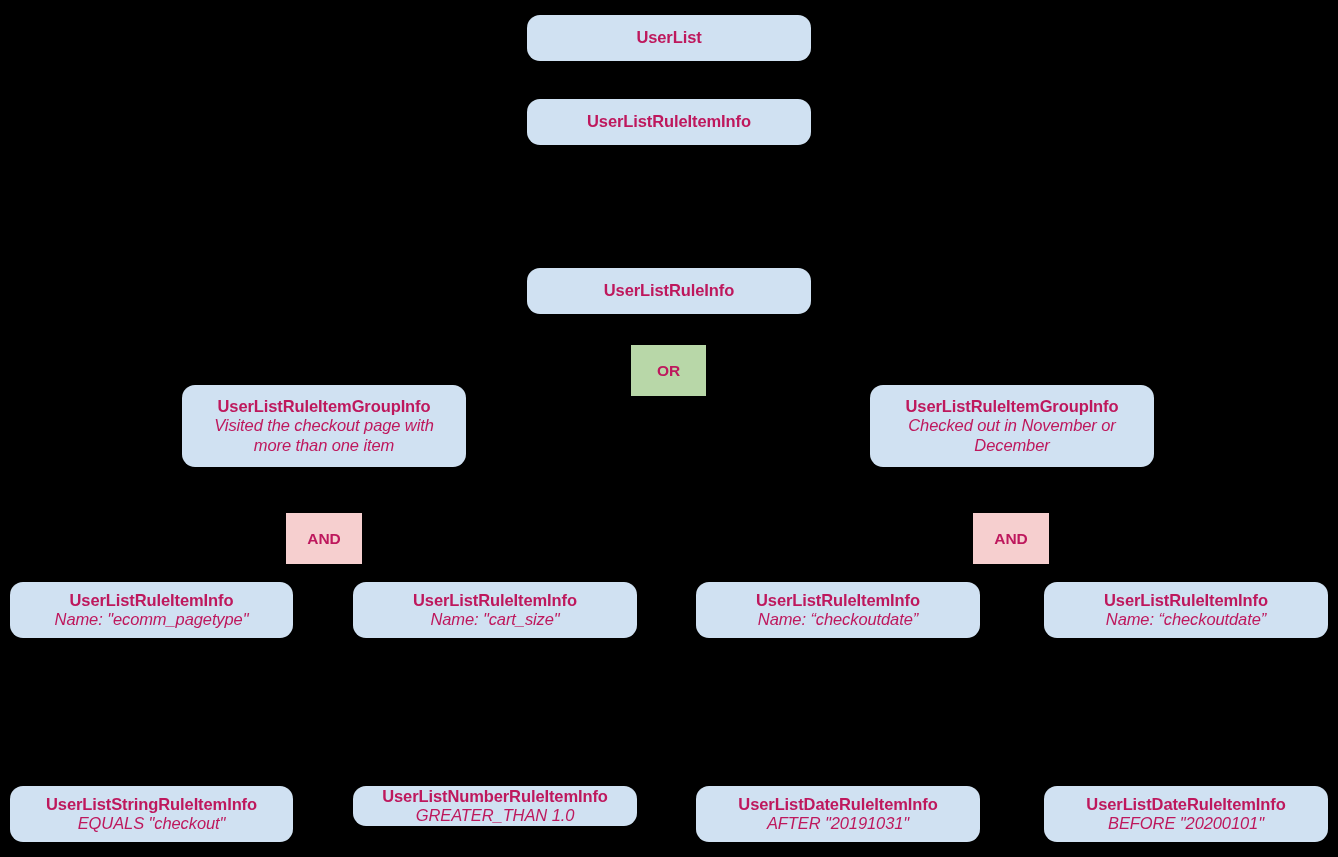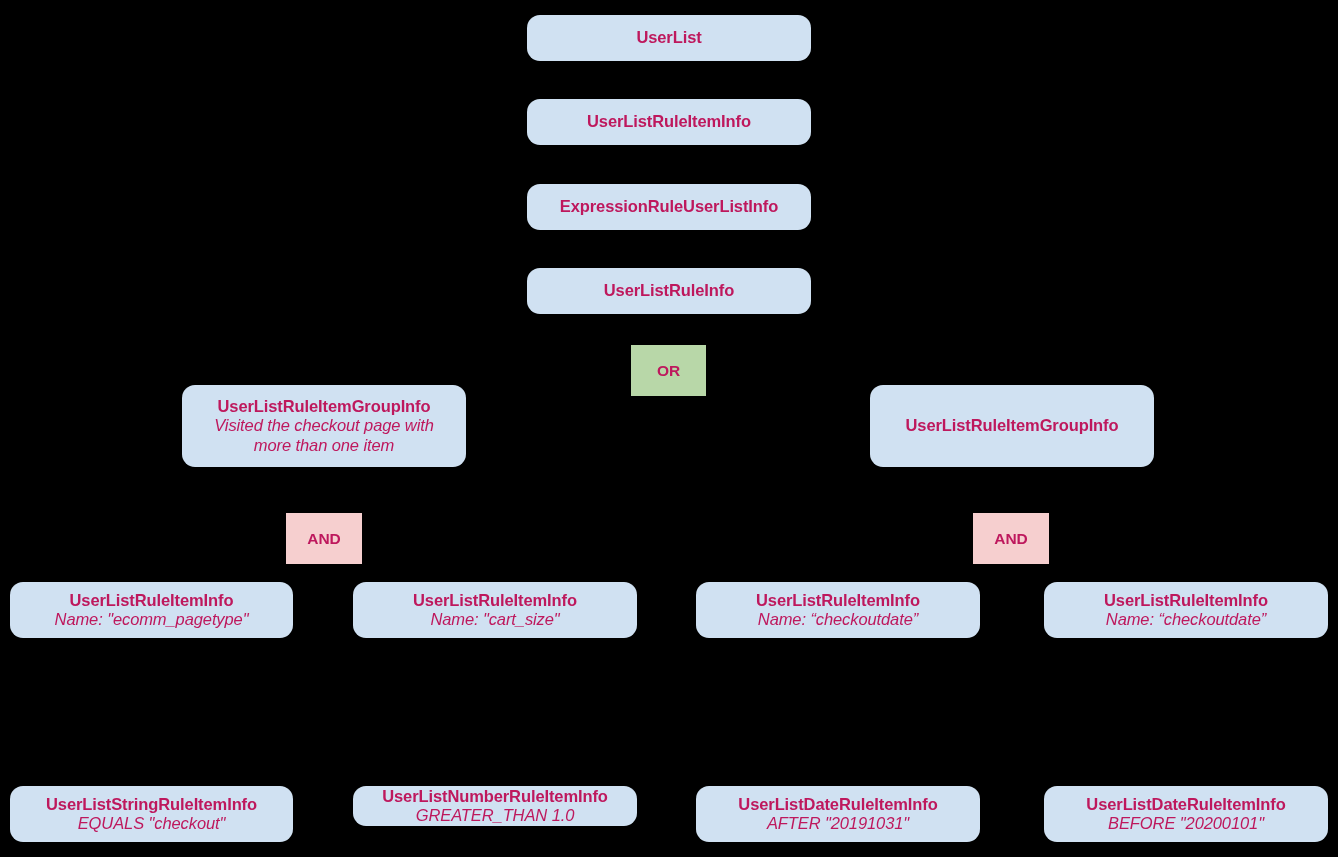--- a/index.html
+++ b/index.html
@@ -110,35 +110,33 @@
       <polygon points="831,775 845,775 838,787" fill="#000000"></polygon>
       <path d="M 1186 638 C 1186 712, 1186 712, 1186 786" fill="none" stroke="#000000" stroke-width="2"></path>
       <polygon points="1179,775 1193,775 1186,787" fill="#000000"></polygon>
     </svg>
 <div class="node box" style="left: 527px; top: 15px; width: 284px; height: 46px;">
       <div class="title">UserList</div>
     </div>
     <div class="node box" style="left: 527px; top: 99px; width: 284px; height: 46px;">
       <div class="title">UserListRuleItemInfo</div>
     </div>
-    <div class="node box" style="left: 527px; top: 184px; width: 284px; height: 46px;">
-      <div class="title">ExpressionRuleUserListInfo</div>
-    </div>
     <div class="node box" style="left: 527px; top: 268px; width: 284px; height: 46px;">
       <div class="title">UserListRuleInfo</div>
     </div>
     <div class="node op or" style="left: 631px; top: 345px; width: 75px; height: 51px;">
       <div class="op-label">OR</div>
     </div>
     <div class="node box" style="left: 182px; top: 385px; width: 284px; height: 82px;">
       <div class="title">UserListRuleItemGroupInfo</div>
       <div class="subtitle wrap">Visited the checkout page with more than one item</div>
     </div>
     <div class="node box" style="left: 870px; top: 385px; width: 284px; height: 82px;">
       <div class="title">UserListRuleItemGroupInfo</div>
+      <div class="subtitle wrap">Checked out in November or December</div>
     </div>
     <div class="node op and" style="left: 286px; top: 513px; width: 76px; height: 51px;">
       <div class="op-label">AND</div>
     </div>
     <div class="node op and" style="left: 973px; top: 513px; width: 76px; height: 51px;">
       <div class="op-label">AND</div>
     </div>
     <div class="node box" style="left: 10px; top: 582px; width: 283px; height: 56px;">
       <div class="title">UserListRuleItemInfo</div>
       <div class="subtitle">Name: "ecomm_pagetype"</div>

